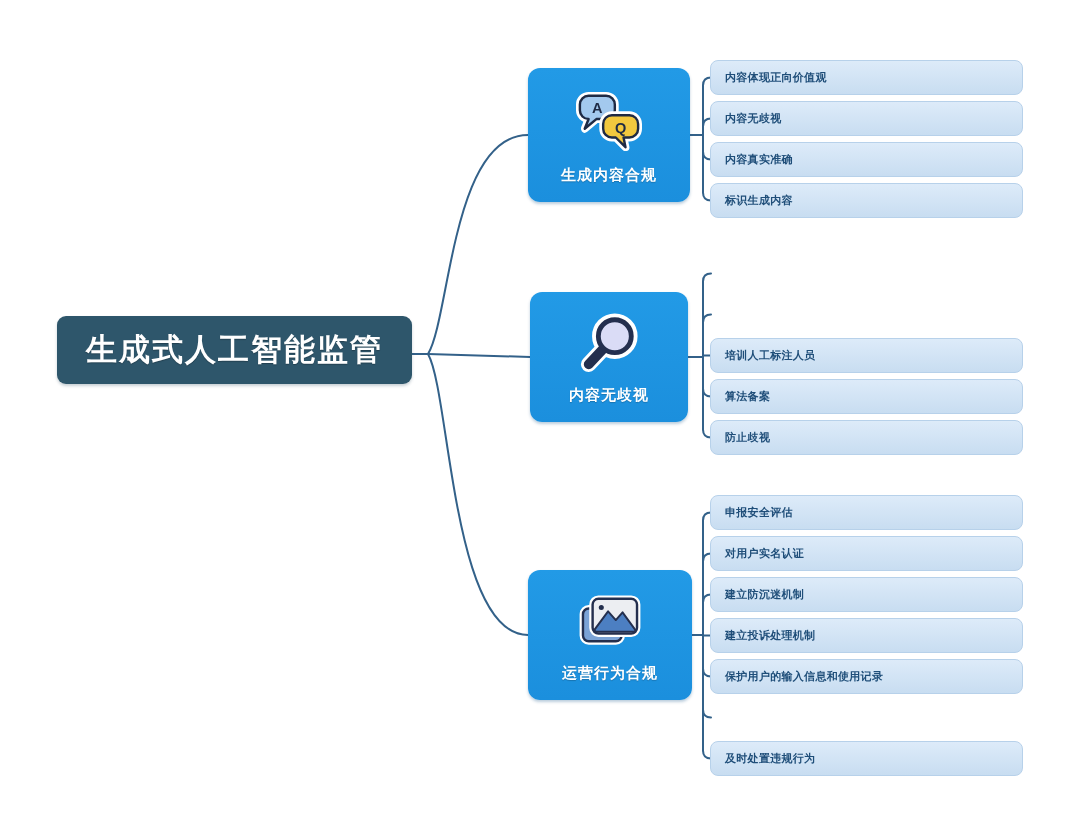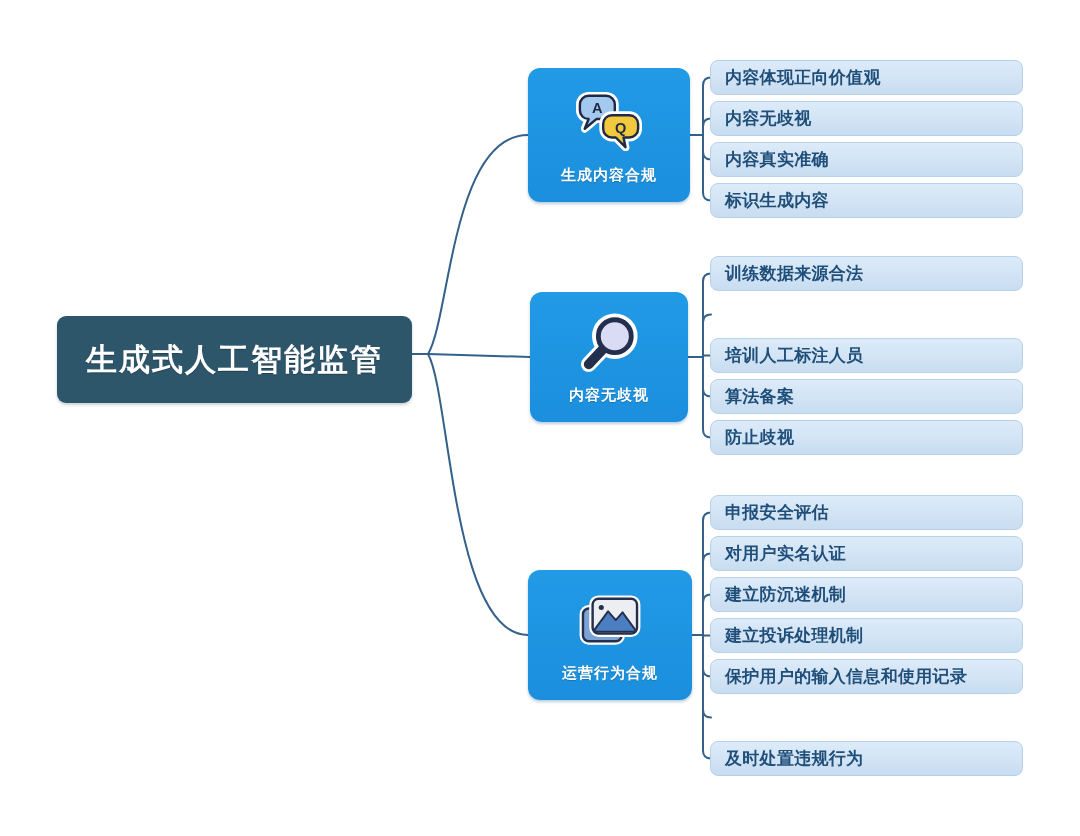--- a/index.html
+++ b/index.html
@@ -22,21 +22,21 @@
     left: 0; top: 0;
     width: 1080px;
     height: 836px;
   }
   .node {
     position: absolute;
     box-sizing: border-box;
   }
   .root-node {
     left: 57px; top: 316px;
-    width: 355px; height: 87px;
+    width: 355px; height: 68px;
     background: #2e566b;
     border-radius: 9px;
     color: #ffffff;
     font-size: 31px;
     font-weight: bold;
     display: flex;
     align-items: center;
     justify-content: center;
     letter-spacing: 2px;
     box-shadow: 0 2px 3px rgba(40,70,90,.25);
@@ -73,21 +73,21 @@
     left: 710px;
     width: 313px;
     height: 35px;
     background: linear-gradient(#ddebf9, #c8ddf1);
     border: 1px solid #b7d1ea;
     border-radius: 8px;
     display: flex;
     align-items: center;
     padding-left: 14px;
     color: #1f4e79;
-    font-size: 17px;
+    font-size: 11px;
     font-weight: bold;
     white-space: nowrap;
     letter-spacing: 0.3px;
   }
 </style>
 </head>
 <body>
 
 <div class="canvas">
 
@@ -137,21 +137,20 @@
       <svg width="62" height="62" viewBox="0 0 64 64">
         <circle cx="38" cy="25" r="17" fill="none" stroke="#ffffff" stroke-width="13"></circle>
         <line x1="27" y1="37" x2="11" y2="54" stroke="#ffffff" stroke-width="16" stroke-linecap="round"></line>
         <line x1="27" y1="37" x2="11" y2="54" stroke="#242f4e" stroke-width="10" stroke-linecap="round"></line>
         <circle cx="38" cy="25" r="17" fill="#dadcf6" stroke="#242f4e" stroke-width="5"></circle>
       </svg>
     </div>
     <div class="branch-label">内容无歧视</div>
   </div>
 
-  <div class="node leaf-node" style="top:256px">训练数据来源合法</div>
   <div class="node leaf-node" style="top:338px">培训人工标注人员</div>
   <div class="node leaf-node" style="top:379px">算法备案</div>
   <div class="node leaf-node" style="top:420px">防止歧视</div>
 
   <div class="node branch-node branch-3">
     <div class="icon-wrap">
       <svg width="64" height="56" viewBox="0 0 66 58">
         <rect x="5" y="16" width="40" height="34" rx="6" fill="#ffffff" stroke="#ffffff" stroke-width="7"></rect>
         <rect x="5" y="16" width="40" height="34" rx="6" fill="#7ba3d6" stroke="#242f4e" stroke-width="2.5"></rect>
         <rect x="15" y="6" width="46" height="36" rx="6" fill="#ffffff" stroke="#ffffff" stroke-width="7"></rect>

